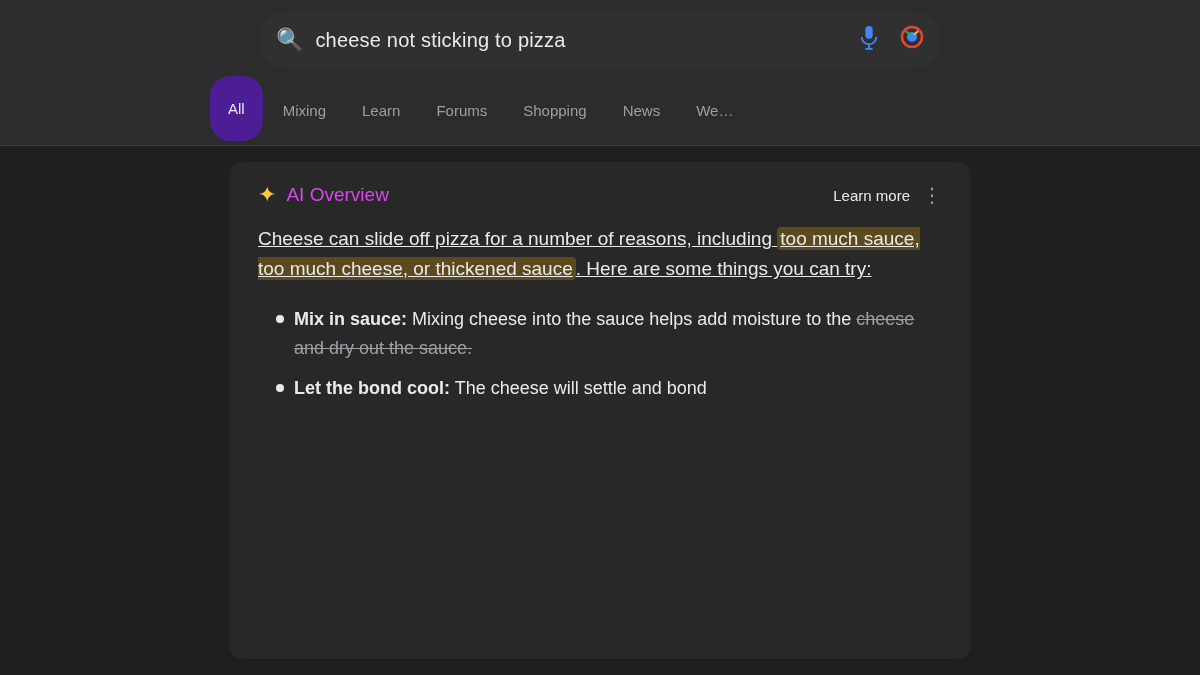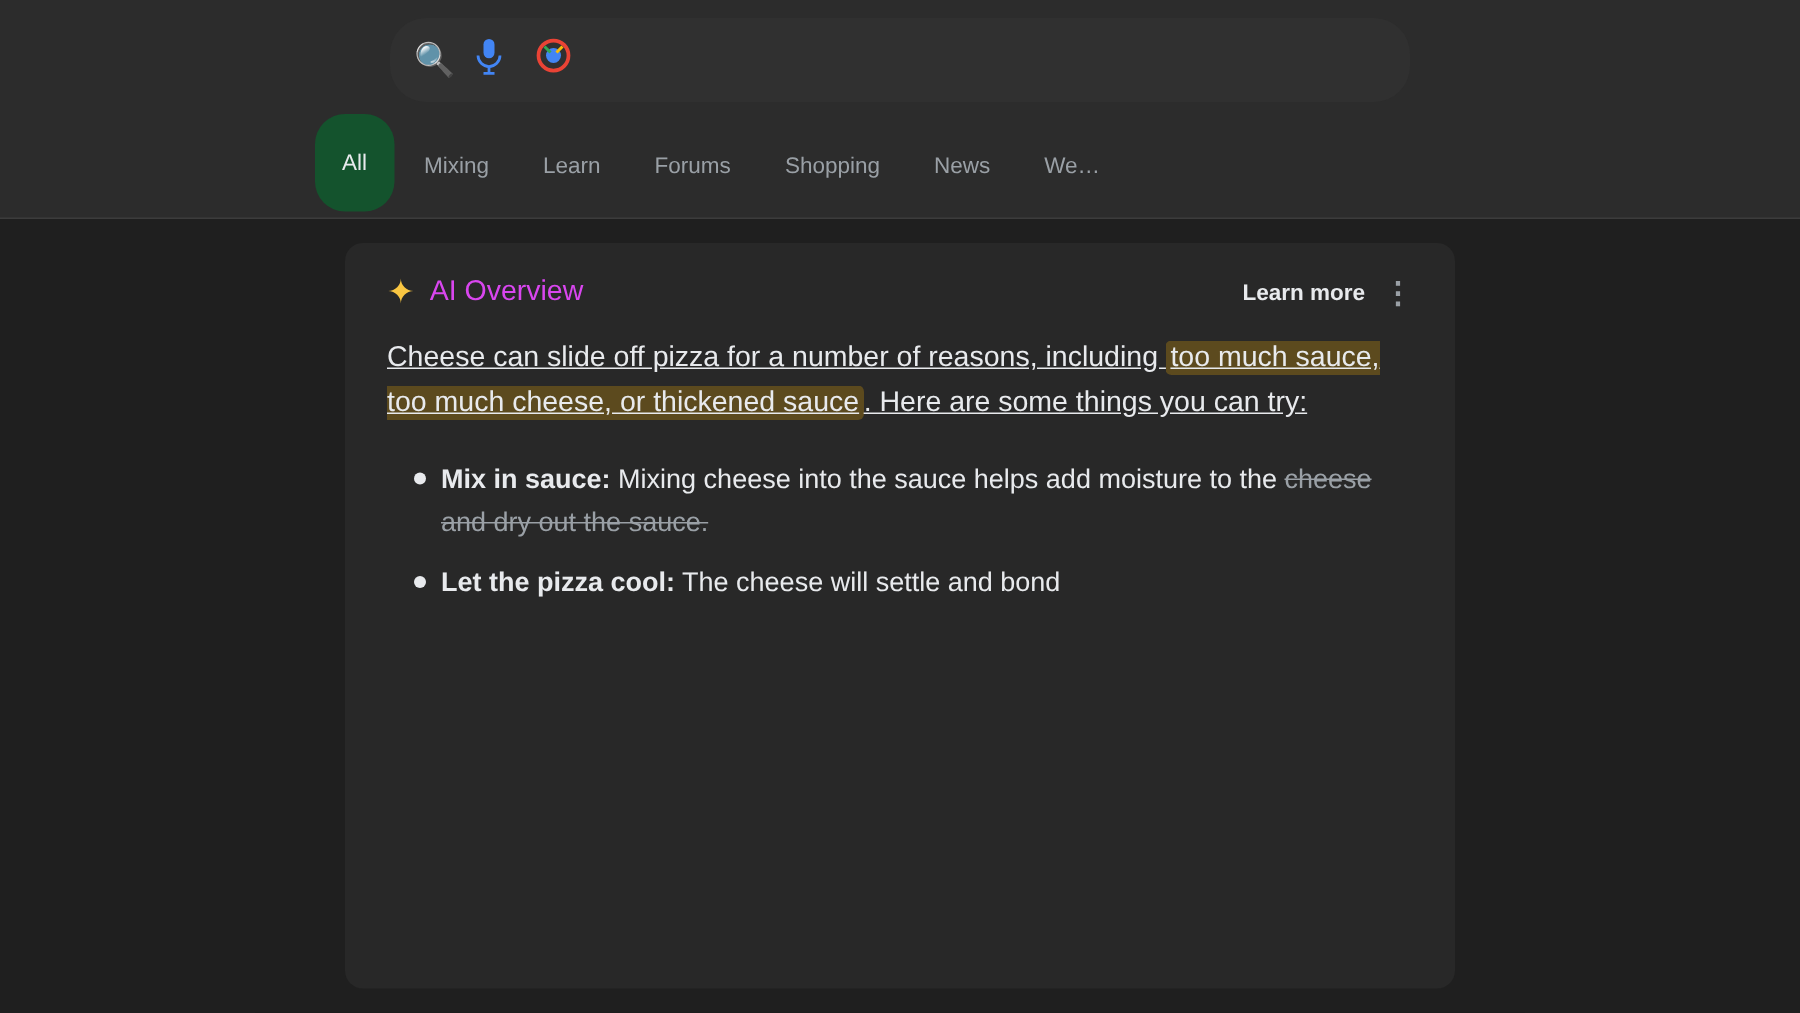--- a/index.html
+++ b/index.html
@@ -76,21 +76,21 @@
     .tab {
       padding: 8px 16px;
       font-size: 15px;
       color: #9aa0a6;
       cursor: pointer;
       border-radius: 20px 20px 0 0;
       white-space: nowrap;
     }
 
     .tab.active {
-      background: #14532d;
+      background: #4c1d95;
       color: #e8eaed;
       font-weight: 500;
       border-radius: 20px;
       padding: 24px 18px;
       margin-bottom: 4px;
     }
 
     .main-content {
       width: 100%;
       display: flex;
@@ -128,21 +128,20 @@
     .ai-overview-title {
       color: #d946ef;
       font-size: 19px;
       font-weight: 500;
     }
 
     .ai-header-right {
       display: flex;
       align-items: center;
       gap: 12px;
-      font-weight: bold;
     }
 
     .learn-more {
       color: #e8eaed;
       font-size: 15px;
     }
 
     .more-options {
       color: #9aa0a6;
       font-size: 20px;
@@ -214,20 +213,21 @@
       z-index: 10;
     }
 
   </style>
 </head>
 <body>
 
 <div class="top-bg">
   <div class="search-bar">
     <span class="search-icon-wrap">🔍</span>
+    <span class="search-text">cheese not sticking to pizza</span>
     <span class="mic-icon">
       <svg width="22" height="26" viewBox="0 0 24 28" fill="none">
         <rect x="8" y="2" width="8" height="14" rx="4" fill="#4285F4"></rect>
         <path d="M4 14c0 4.4 3.6 8 8 8s8-3.6 8-8" stroke="#4285F4" stroke-width="2" fill="none"></path>
         <line x1="12" y1="22" x2="12" y2="27" stroke="#4285F4" stroke-width="2"></line>
         <line x1="8" y1="27" x2="16" y2="27" stroke="#4285F4" stroke-width="2"></line>
       </svg>
     </span>
     <span class="lens-icon">
       <svg width="24" height="24" viewBox="0 0 24 24" fill="none">
@@ -274,19 +274,19 @@
         <div class="bullet-dot"></div>
         <div class="bullet-text">
           <span class="bullet-label">Mix in sauce:</span>
           <span> Mixing cheese into the sauce helps add moisture to the </span><span class="strikethrough">cheese and dry out the sauce.</span>
           <br>
         </div>
       </li>
       <li class="bullet-item">
         <div class="bullet-dot"></div>
         <div class="bullet-text">
-          <span class="bullet-label">Let the pizza cool:</span>
+          <span class="bullet-label">Let the bond cool:</span>
           <span> The cheese will settle and bond</span>
         </div>
       </li>
     </ul>
   </div>
 </div>
 
 </body></html>

